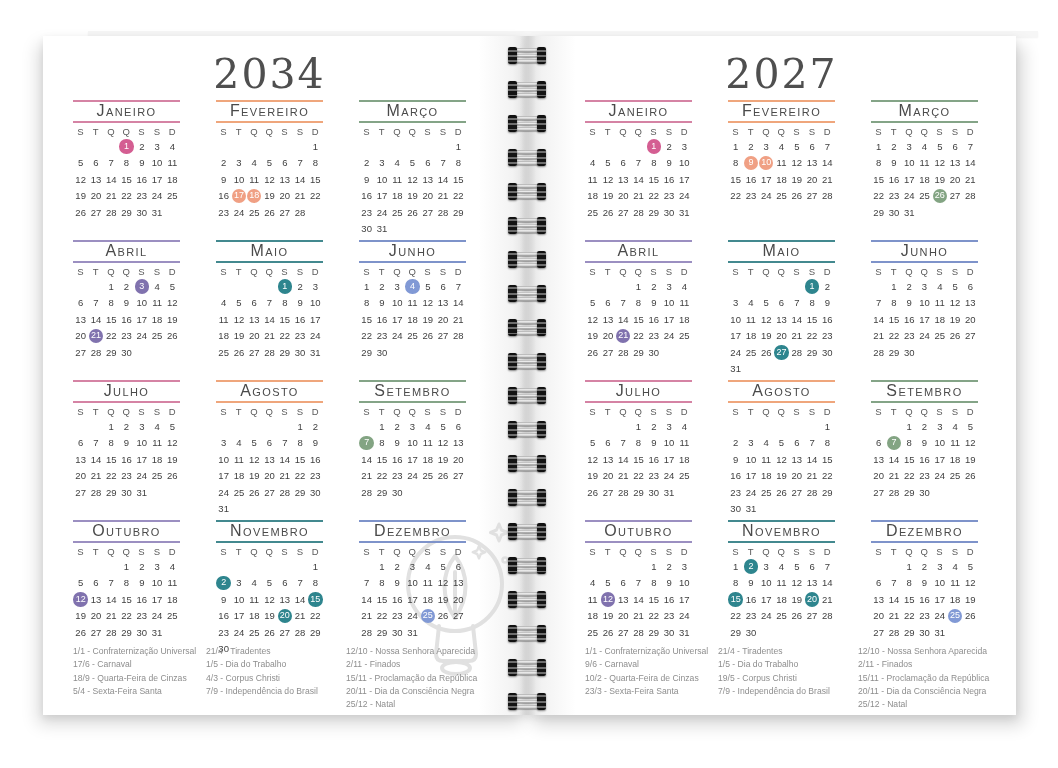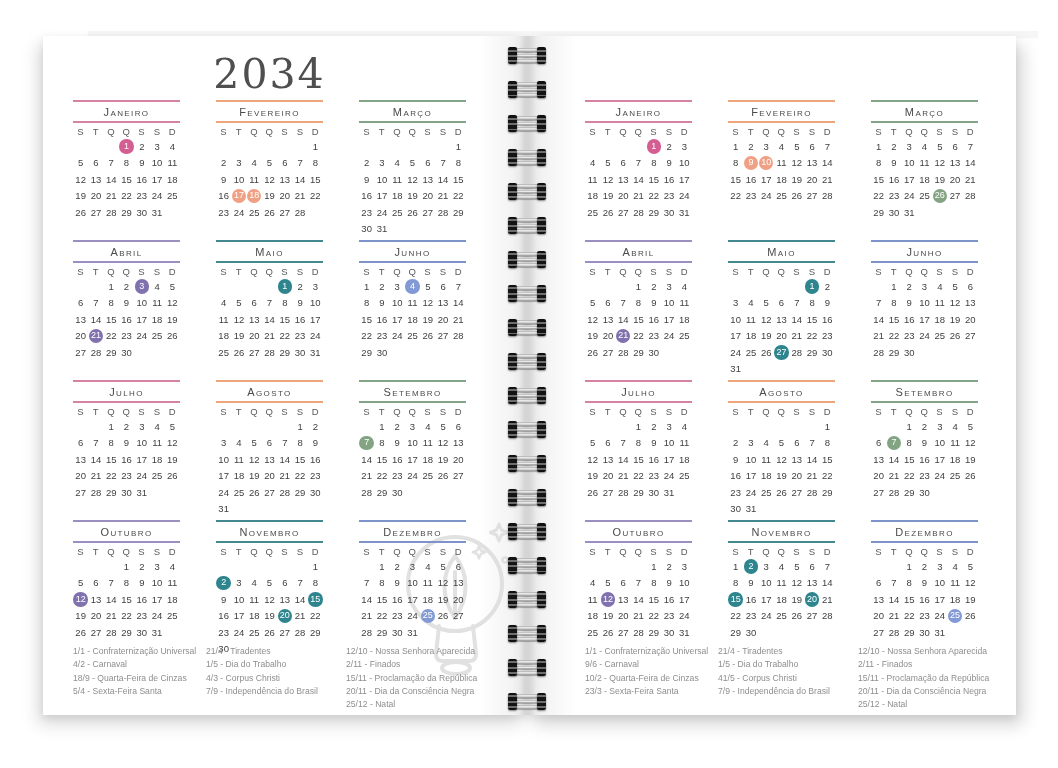--- a/index.html
+++ b/index.html
@@ -33,21 +33,21 @@
   .year-title{position:absolute;top:14px;width:393px;text-align:center;z-index:2;
     font-family:"DejaVu Serif","Liberation Serif",serif;font-size:41px;color:#4f4f4f;letter-spacing:2px;}
   .page-left .year-title{left:30px}
   .page-right .year-title{left:58px}
   .month-grid{position:absolute;top:64px;display:grid;z-index:2;
     grid-template-columns:repeat(3,107px);column-gap:36px;grid-auto-rows:140px;align-items:start;}
   .page-left .month-grid{left:30px}
   .page-right .month-grid{left:58px}
   .month{width:107px;}
   .m-head{text-align:center;padding:0 0 1px;margin-bottom:3px;}
-  .m-name{font-variant:small-caps;font-size:11px;letter-spacing:1.4px;color:#4a4a4a;}
+  .m-name{font-variant:small-caps;font-size:16px;letter-spacing:1.4px;color:#4a4a4a;}
   .m-week{display:grid;grid-template-columns:repeat(7,1fr);text-align:center;
     font-size:9.5px;color:#5a5a5a;margin-bottom:1px;letter-spacing:.5px;}
   .m-days{display:grid;grid-template-columns:repeat(7,1fr);grid-auto-rows:16.5px;
     justify-items:center;align-items:center;font-size:9.5px;color:#414141;}
   .day{line-height:1;}
   .day.hl{width:14.5px;height:14.5px;border-radius:50%;color:#fff;display:flex;
     align-items:center;justify-content:center;font-size:9px;}
   .legend{position:absolute;top:609px;display:grid;z-index:2;
     grid-template-columns:133px 140px auto;font-size:8.6px;color:#8e8e8e;line-height:1.55;}
   .page-left .legend{left:30px}
@@ -632,21 +632,21 @@
             <span class="day">28</span>
             <span class="day">29</span>
             <span class="day">30</span>
             <span class="day">31</span>
           </div>
         </div>
       </div>
     <div class="legend">
         <div class="leg-col">
           <div class="leg-item">1/1 - Confraternização Universal</div>
-          <div class="leg-item">4/2 - Carnaval</div>
+          <div class="leg-item">17/6 - Carnaval</div>
           <div class="leg-item">18/9 - Quarta-Feira de Cinzas</div>
           <div class="leg-item">5/4 - Sexta-Feira Santa</div>
         </div>
         <div class="leg-col">
           <div class="leg-item">21/4 - Tiradentes</div>
           <div class="leg-item">1/5 - Dia do Trabalho</div>
           <div class="leg-item">4/3 - Corpus Christi</div>
           <div class="leg-item">7/9 - Independência do Brasil</div>
         </div>
         <div class="leg-col">
@@ -663,20 +663,21 @@
       <ellipse cx="61" cy="150" rx="14" ry="6"></ellipse>
       <path d="M60,100 C46,80 46,56 60,38 C74,56 74,80 60,100 Z"></path>
       <path d="M60,100 L60,54"></path>
       <path d="M104,6 l2.5,6 6,2.5 -6,2.5 -2.5,6 -2.5,-6 -6,-2.5 6,-2.5 z" stroke-width="3"></path>
       <path d="M84,28 l1.8,4.4 4.4,1.8 -4.4,1.8 -1.8,4.4 -1.8,-4.4 -4.4,-1.8 4.4,-1.8 z" stroke-width="2.5"></path>
       <circle cx="110" cy="42" r="2.5" stroke-width="2.5"></circle>
     </svg>
   </div>
 
   <div class="page page-right">
+    <div class="year-title">2027</div>
     <div class="month-grid">
         <div class="month">
           <div class="m-head" style="border-top: 2px solid rgb(213, 131, 164); border-bottom: 2px solid rgb(213, 131, 164);"><span class="m-name">Janeiro</span></div>
           <div class="m-week">
             <span>S</span>
             <span>T</span>
             <span>Q</span>
             <span>Q</span>
             <span>S</span>
             <span>S</span>
@@ -1238,21 +1239,21 @@
     <div class="legend">
         <div class="leg-col">
           <div class="leg-item">1/1 - Confraternização Universal</div>
           <div class="leg-item">9/6 - Carnaval</div>
           <div class="leg-item">10/2 - Quarta-Feira de Cinzas</div>
           <div class="leg-item">23/3 - Sexta-Feira Santa</div>
         </div>
         <div class="leg-col">
           <div class="leg-item">21/4 - Tiradentes</div>
           <div class="leg-item">1/5 - Dia do Trabalho</div>
-          <div class="leg-item">41/5 - Corpus Christi</div>
+          <div class="leg-item">19/5 - Corpus Christi</div>
           <div class="leg-item">7/9 - Independência do Brasil</div>
         </div>
         <div class="leg-col">
           <div class="leg-item">12/10 - Nossa Senhora Aparecida</div>
           <div class="leg-item">2/11 - Finados</div>
           <div class="leg-item">15/11 - Proclamação da República</div>
           <div class="leg-item">20/11 - Dia da Consciência Negra</div>
           <div class="leg-item">25/12 - Natal</div>
         </div>
       </div>

